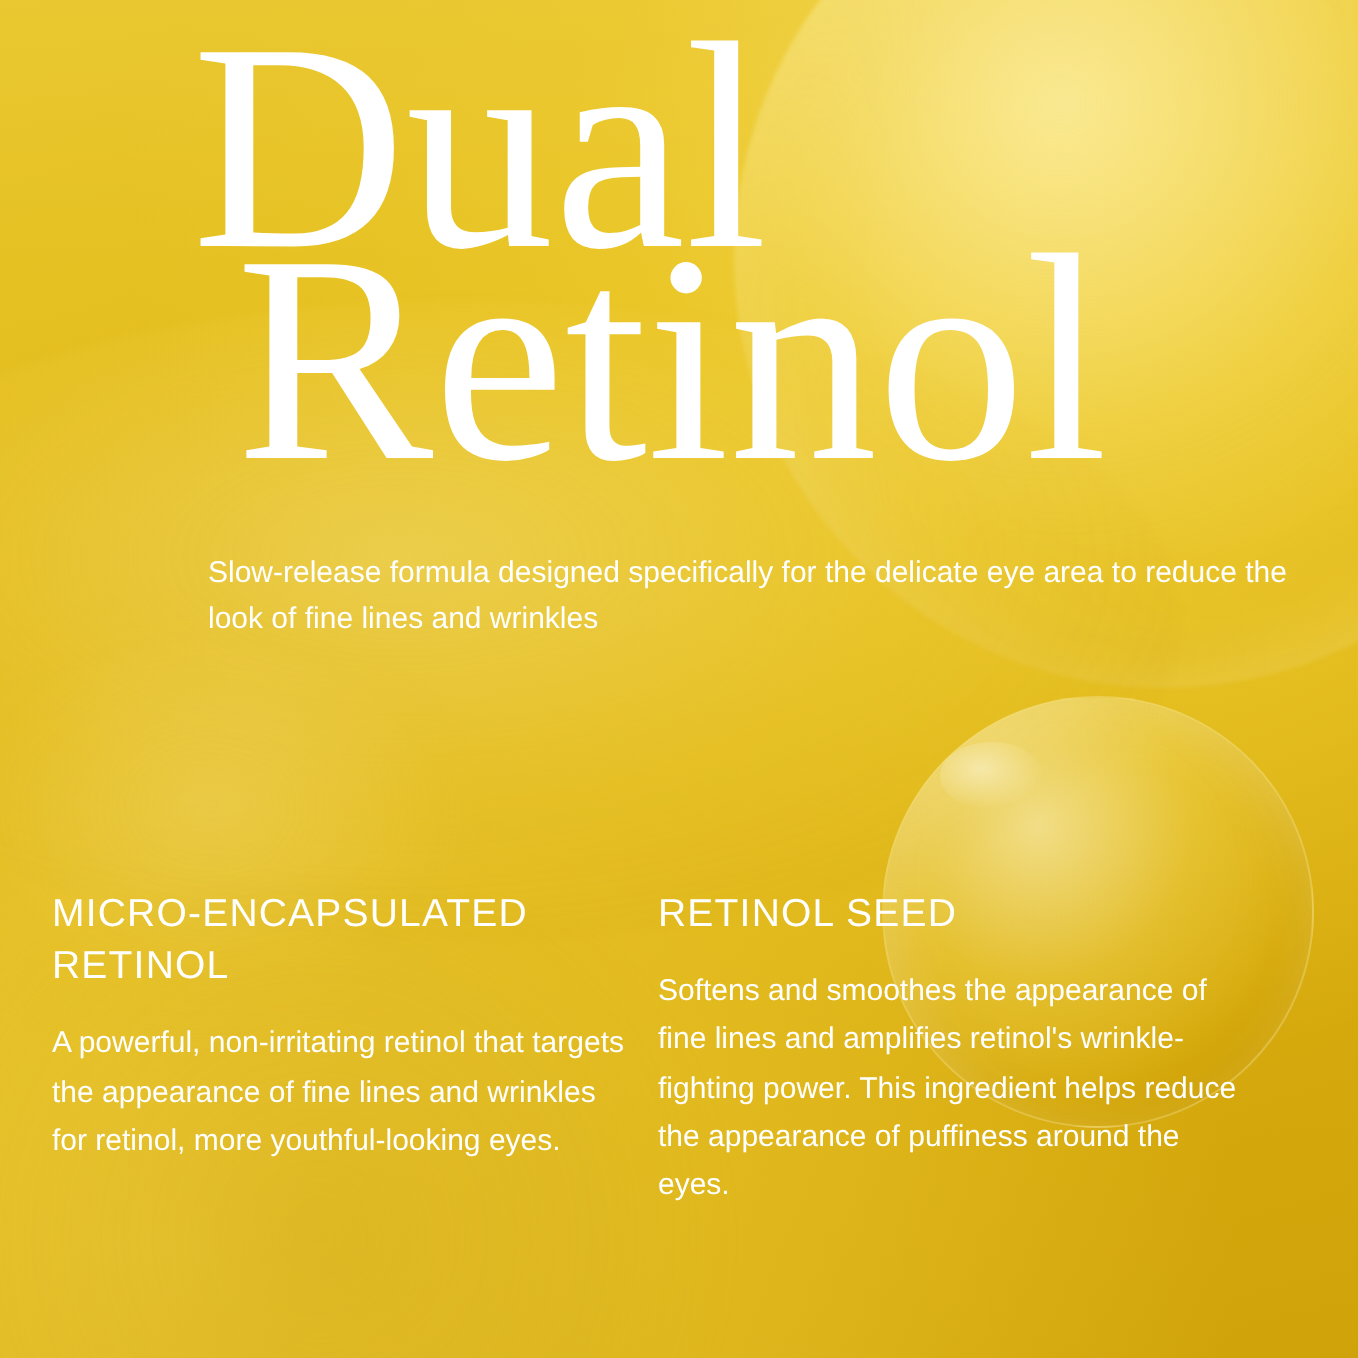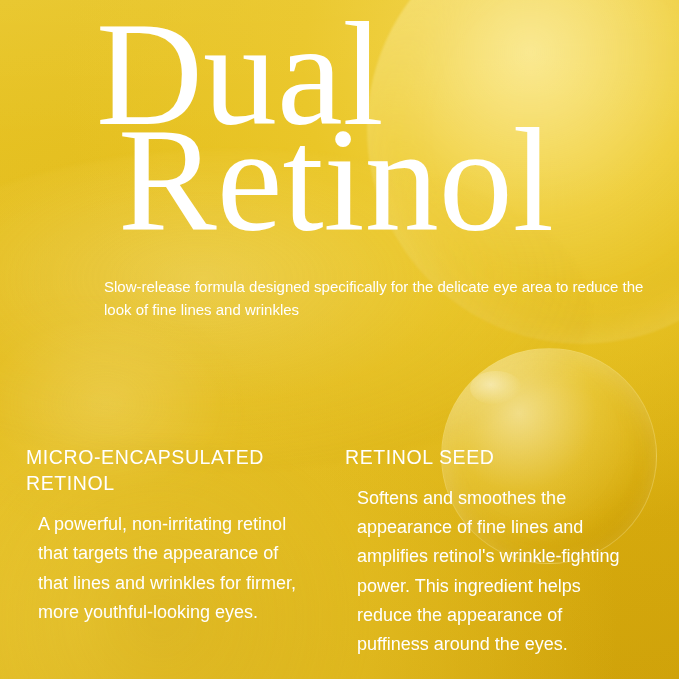--- a/index.html
+++ b/index.html
@@ -151,39 +151,39 @@
     line-height: 1.52;
     font-weight: 400;
   }
 
   .columns {
     position: absolute;
     left: 26px;
     top: 444px;
     width: 630px;
     display: flex;
-    gap: 26px;
+    gap: 10px;
   }
   .col {
     width: 293px;
   }
   .col-title {
     color: #ffffff;
     font-size: 19.5px;
     line-height: 1.34;
     letter-spacing: 0.6px;
     font-weight: 400;
     margin: 0 0 14px 0;
   }
   .col-body {
     color: #ffffff;
-    font-size: 18px;
+    font-size: 15px;
     line-height: 1.62;
     font-weight: 400;
-    margin: 12px;
+    margin: 0;
   }
 </style>
 </head>
 <body>
 
 <div id="banner">
 
   <div class="bg-base"></div>
   <div class="bubble-a"></div>
   <div class="bubble-b"></div>
@@ -198,21 +198,21 @@
       <div class="line1">Dual</div>
       <div class="line2">Retinol</div>
     </div>
 
     <div class="subhead">Slow-release formula designed specifically for the delicate eye area to reduce the look of fine lines and wrinkles</div>
 
     <div class="columns">
 
       <div class="col">
         <div class="col-title">MICRO-ENCAPSULATED RETINOL</div>
-        <div class="col-body">A powerful, non-irritating retinol that targets the appearance of that lines and wrinkles for firmer, more youthful-looking eyes.</div>
+        <div class="col-body">A powerful, non-irritating retinol that targets the appearance of fine lines and wrinkles for retinol, more youthful-looking eyes.</div>
       </div>
 
       <div class="col">
         <div class="col-title">RETINOL SEED</div>
         <div class="col-body">Softens and smoothes the appearance of fine lines and amplifies retinol's wrinkle-fighting power. This ingredient helps reduce the appearance of puffiness around the eyes.</div>
       </div>
 
     </div>
   </div>
 </div>

